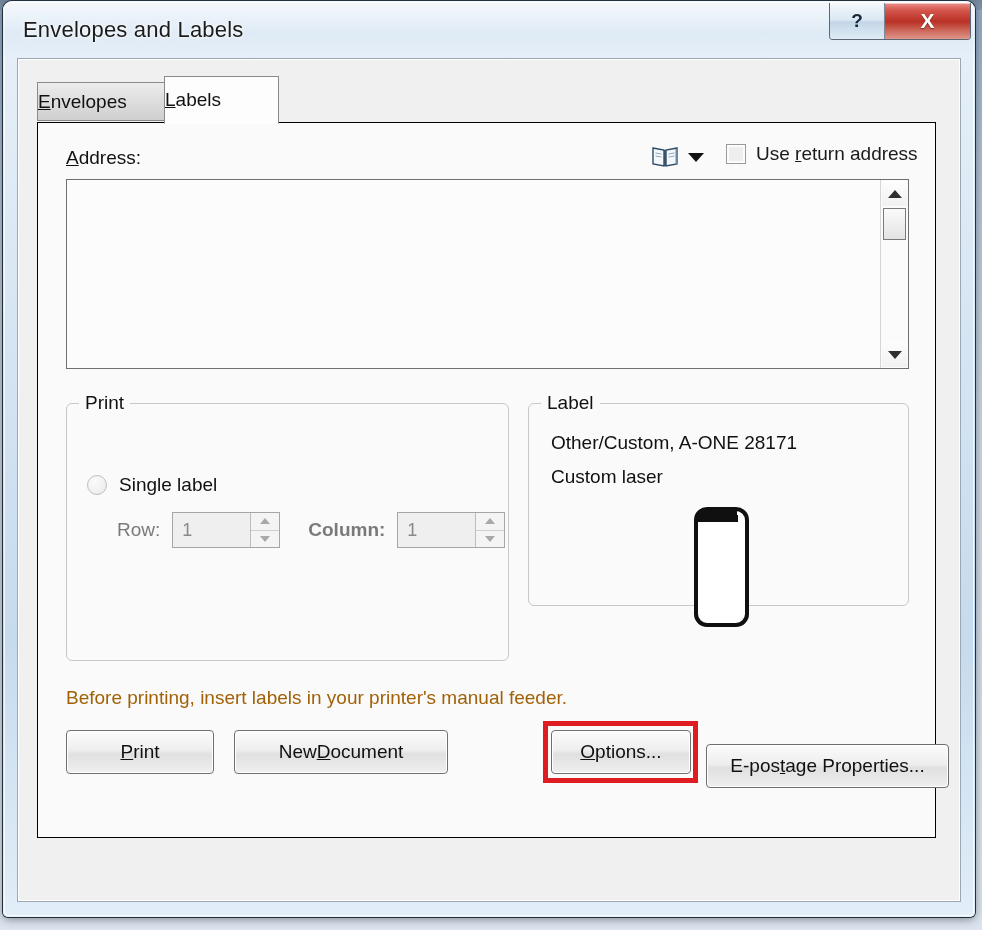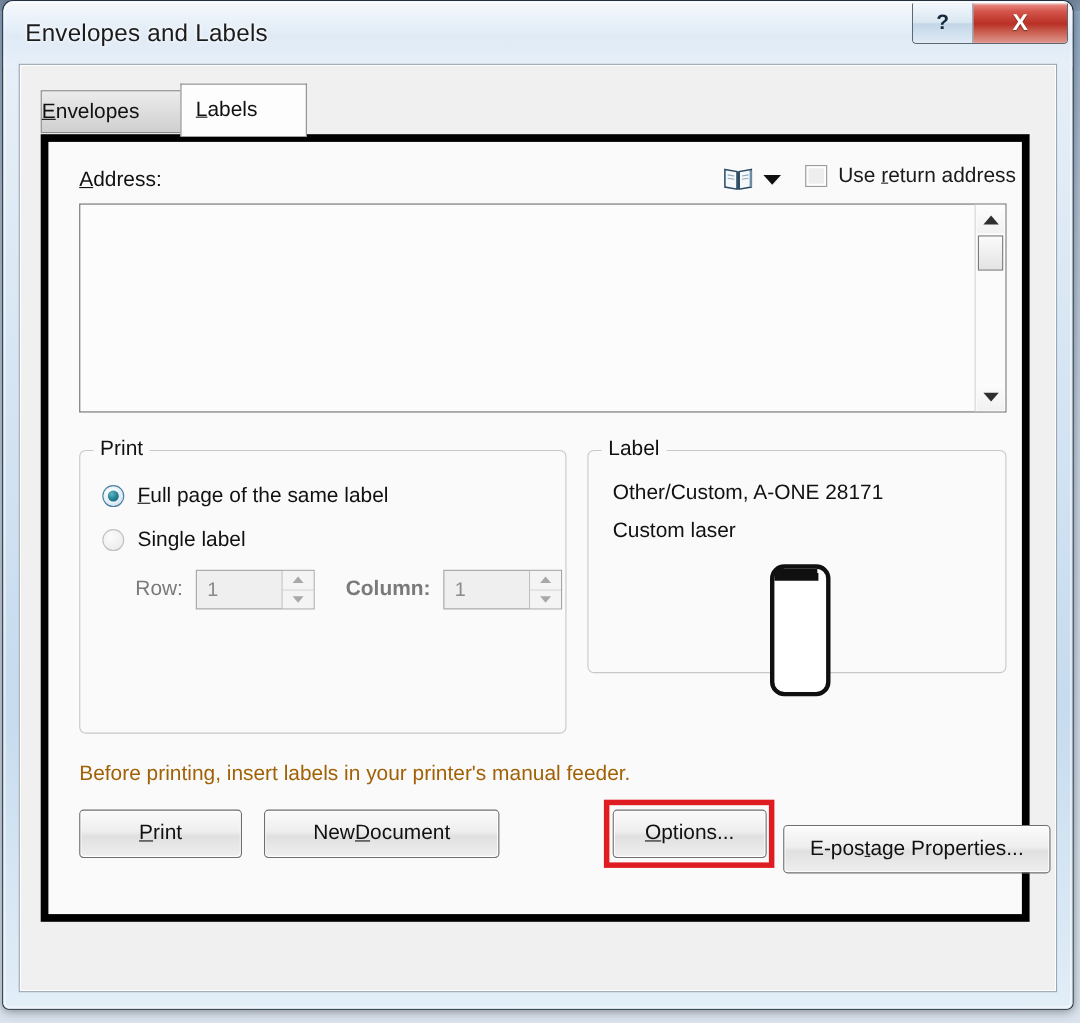--- a/index.html
+++ b/index.html
@@ -160,33 +160,32 @@
   #tab-labels {
     left: 127px;
     top: 0;
     width: 115px;
     height: 48px;
     line-height: 46px;
     background: #fdfdfd;
     border: 1px solid #8a8a8a;
     border-bottom: 1px solid #fdfdfd;
     z-index: 3;
-    padding-left: 13px;
   }
   .accel { text-decoration: underline; }
 
   
   #tab-page {
     position: absolute;
     left: 19px;
     top: 63px;
     width: 899px;
     height: 716px;
     background: #fafafa;
-    border: 7px solid #000000;
+    border: 1px solid #000000;
     box-sizing: border-box;
   }
 
   
   #address-label {
     position: absolute;
     left: 28px;
     top: 24px;
     font-size: 19px;
     color: #111;
@@ -555,26 +554,20 @@
           <div id="sb-thumb"></div>
           <div class="sb-arrow" id="sb-arrow-down">
             <div class="sb-tri-down"></div>
           </div>
         </div>
       </div>
 
       <div class="groupbox" id="print-group">
         <div class="group-title">Print</div>
 
-        <div class="radio-row" id="radio-fullpage-row">
-          <div class="radio checked"></div>
-          <div class="radio-label">
-            <span class="accel">F</span><span>ull page of the same label</span>
-          </div>
-        </div>
 
         <div class="radio-row" id="radio-single-row">
           <div class="radio disabled"></div>
           <div class="radio-label">
             <span>Sin</span><span class="accel">g</span><span>le label</span>
           </div>
         </div>
 
         <div id="spinner-row">
           <div class="spin-label">Row:</div>

